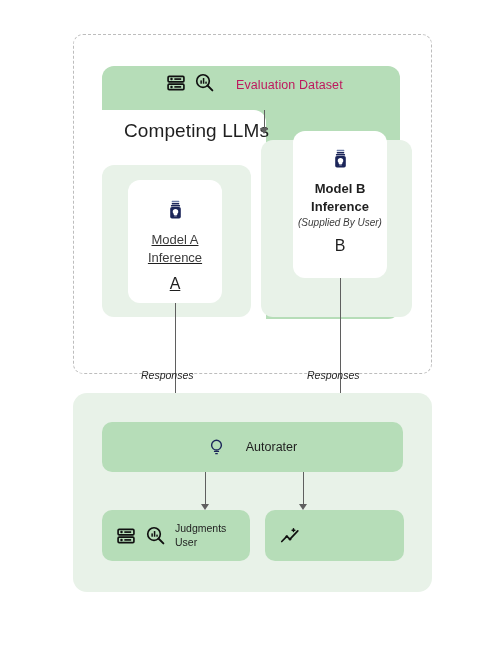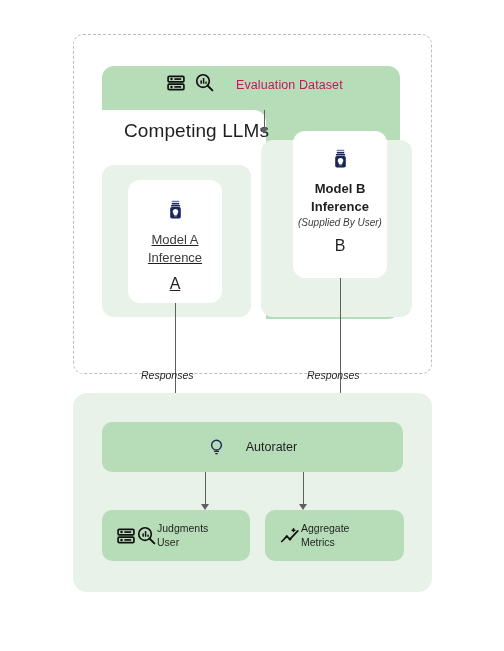--- a/index.html
+++ b/index.html
@@ -96,21 +96,21 @@
   }
   .autorater{
     position:absolute; left:102px; top:422px; width:301px; height:50px;
     background:#b6ddb8; border-radius:10px;
     display:flex; align-items:center; justify-content:center; gap:21px;
   }
   .autorater-text{ font-size:12.5px; color:#1f1f1f; font-weight:500; }
 
   .result-box{
     position:absolute; background:#b6ddb8; border-radius:10px;
-    display:flex; align-items:center; padding-left:14px;
+    display:flex; align-items:center; gap:9px; padding-left:14px;
   }
   .box-judgments{ left:102px; top:510px; width:148px; height:51px; }
   .box-metrics{ left:265px; top:510px; width:139px; height:51px; }
   .result-text{ font-size:10.5px; color:#1f1f1f; line-height:1.3; font-weight:400; }
 
   .icon{ display:inline-flex; align-items:center; justify-content:center; }
 </style>
 </head>
 <body>
 
@@ -253,19 +253,15 @@
   <div class="result-box box-metrics">
     <span class="icon">
       <svg width="22" height="22" viewBox="0 0 24 24">
         <polyline points="3,18 8.5,12.5 12,15.5 20.5,6.5" fill="none" stroke="#101010" stroke-width="1.9" stroke-linecap="round" stroke-linejoin="round"></polyline>
         <circle cx="8.5" cy="12.5" r="1.4" fill="#101010"></circle>
         <circle cx="12" cy="15.5" r="1.4" fill="#101010"></circle>
         <line x1="15.8" y1="4.2" x2="15.8" y2="7.2" stroke="#101010" stroke-width="1.6" stroke-linecap="round"></line>
         <line x1="14.3" y1="5.7" x2="17.3" y2="5.7" stroke="#101010" stroke-width="1.6" stroke-linecap="round"></line>
       </svg>
     </span>
-    <span class="result-text">
-      <span>Aggregate</span><br>
-      <span>Metrics</span>
-    </span>
   </div>
 
 </div>
 
 </body></html>

